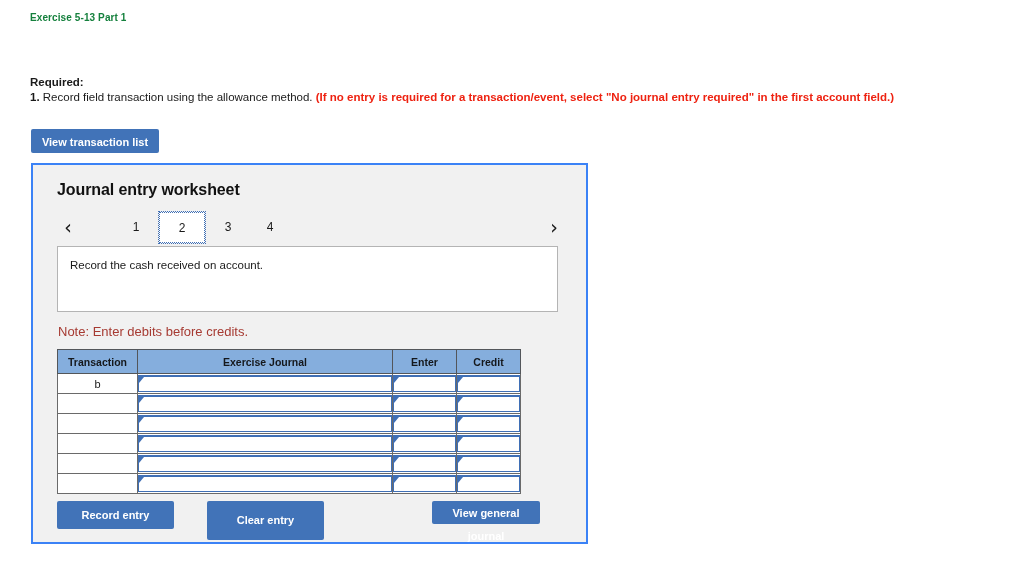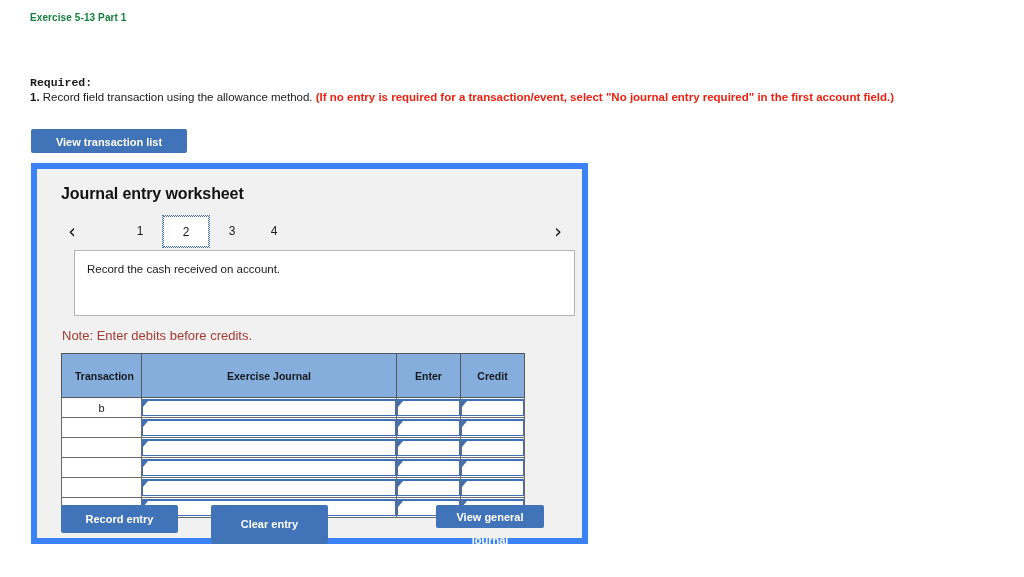--- a/index.html
+++ b/index.html
@@ -33,21 +33,20 @@
     left: 30px;
     top: 75px;
     font-size: 11.5px;
     line-height: 15px;
     color: #1a1a1a;
     white-space: nowrap;
   }
   .required-label {
     font-weight: bold;
     display: block;
-    font-family: Liberation Mono, monospace;
   }
   .req-num {
     font-weight: bold;
   }
   .req-hint {
     color: #ee2211;
     font-weight: bold;
   }
 
   
@@ -61,34 +60,34 @@
     border: none;
     border-radius: 2px;
     cursor: pointer;
     font-family: "Liberation Sans", sans-serif;
     line-height: 1;
   }
   .view-transaction-list {
     position: absolute;
     left: 31px;
     top: 129px;
-    width: 156px;
+    width: 128px;
     height: 24px;
     line-height: 24px;
   }
 
   
   .worksheet-panel {
     position: absolute;
     left: 31px;
     top: 163px;
     width: 557px;
     height: 381px;
     background: #f1f1f1;
-    border: 6px solid #3b82f6;
+    border: 2px solid #3b82f6;
     box-sizing: border-box;
   }
   .worksheet-title {
     position: absolute;
     left: 24px;
     top: 16px;
     font-size: 16px;
     font-weight: bold;
     color: #111111;
     letter-spacing: -0.1px;
@@ -137,21 +136,21 @@
   .tab-4 { left: 190px; }
   .tab.active {
     background: #ffffff;
     border: 1px dotted #3f6fb5;
     outline: 1px dotted #3f6fb5;
   }
 
   
   .prompt-box {
     position: absolute;
-    left: 37px;
+    left: 24px;
     top: 81px;
     width: 501px;
     height: 66px;
     background: #ffffff;
     border: 1px solid #b4b4b4;
     box-sizing: border-box;
   }
   .prompt-text {
     position: absolute;
     left: 12px;
@@ -178,21 +177,21 @@
     table-layout: fixed;
     background: #ffffff;
   }
   .journal-table th {
     background: #85aedd;
     border: 1px solid #53565a;
     font-size: 10.5px;
     font-weight: bold;
     color: #15181c;
     height: 17px;
-    padding: 13px;
+    padding: 3px;
     text-align: center;
   }
   .journal-table td {
     border: 1px solid #6a6a6a;
     padding: 0;
     height: 19px;
     background: #ffffff;
     vertical-align: middle;
   }
   .col-transaction { width: 80px; }

